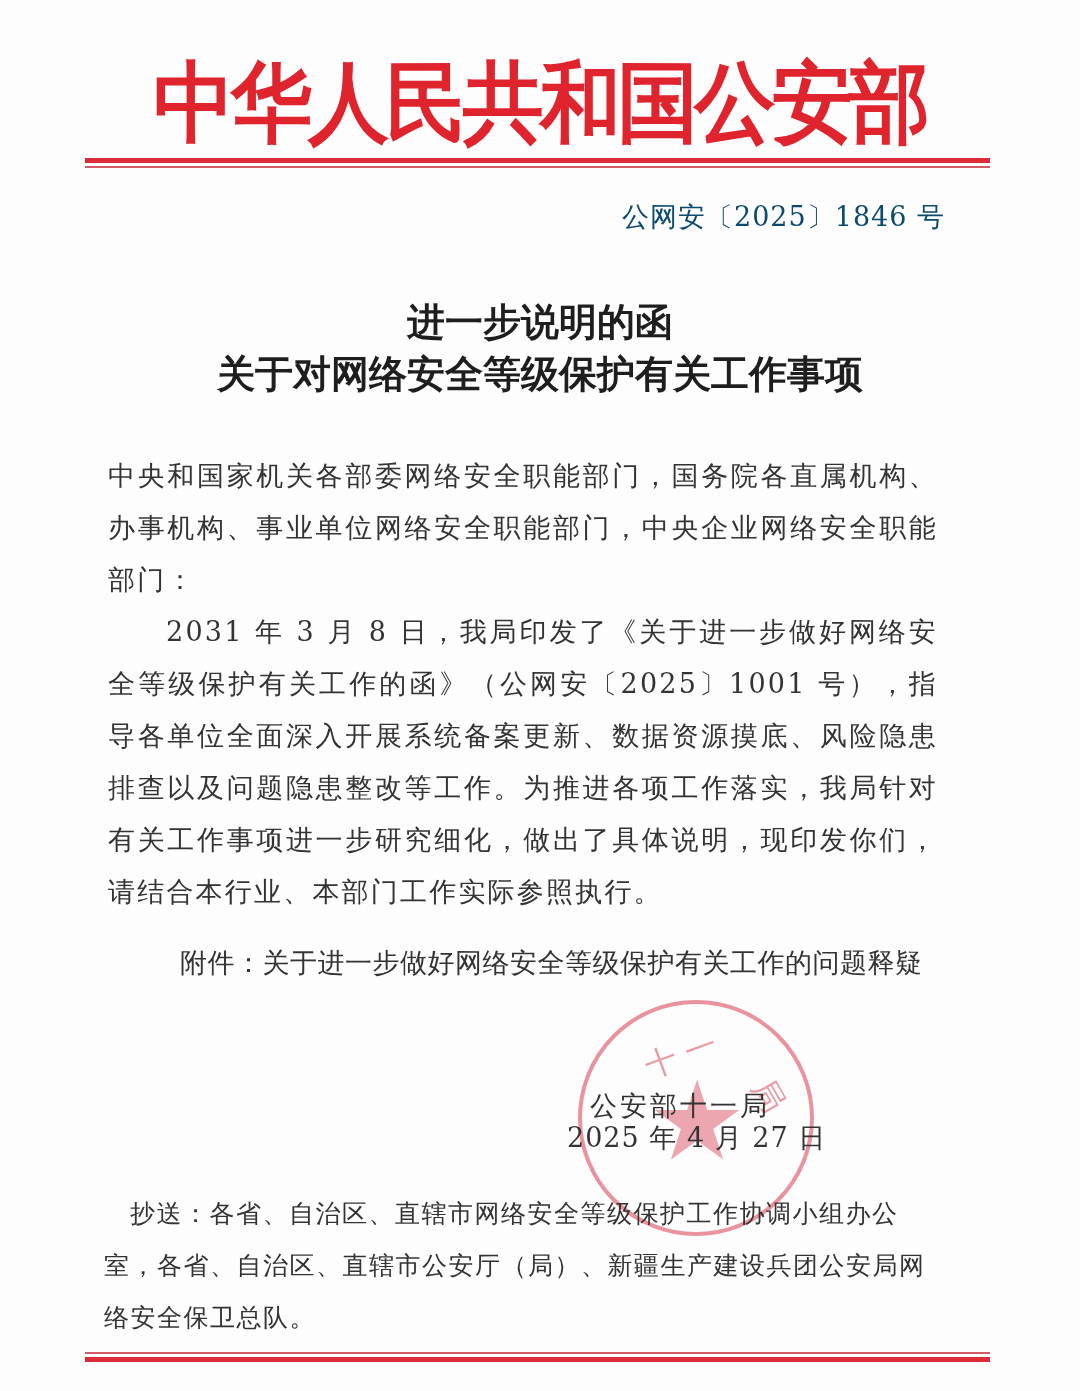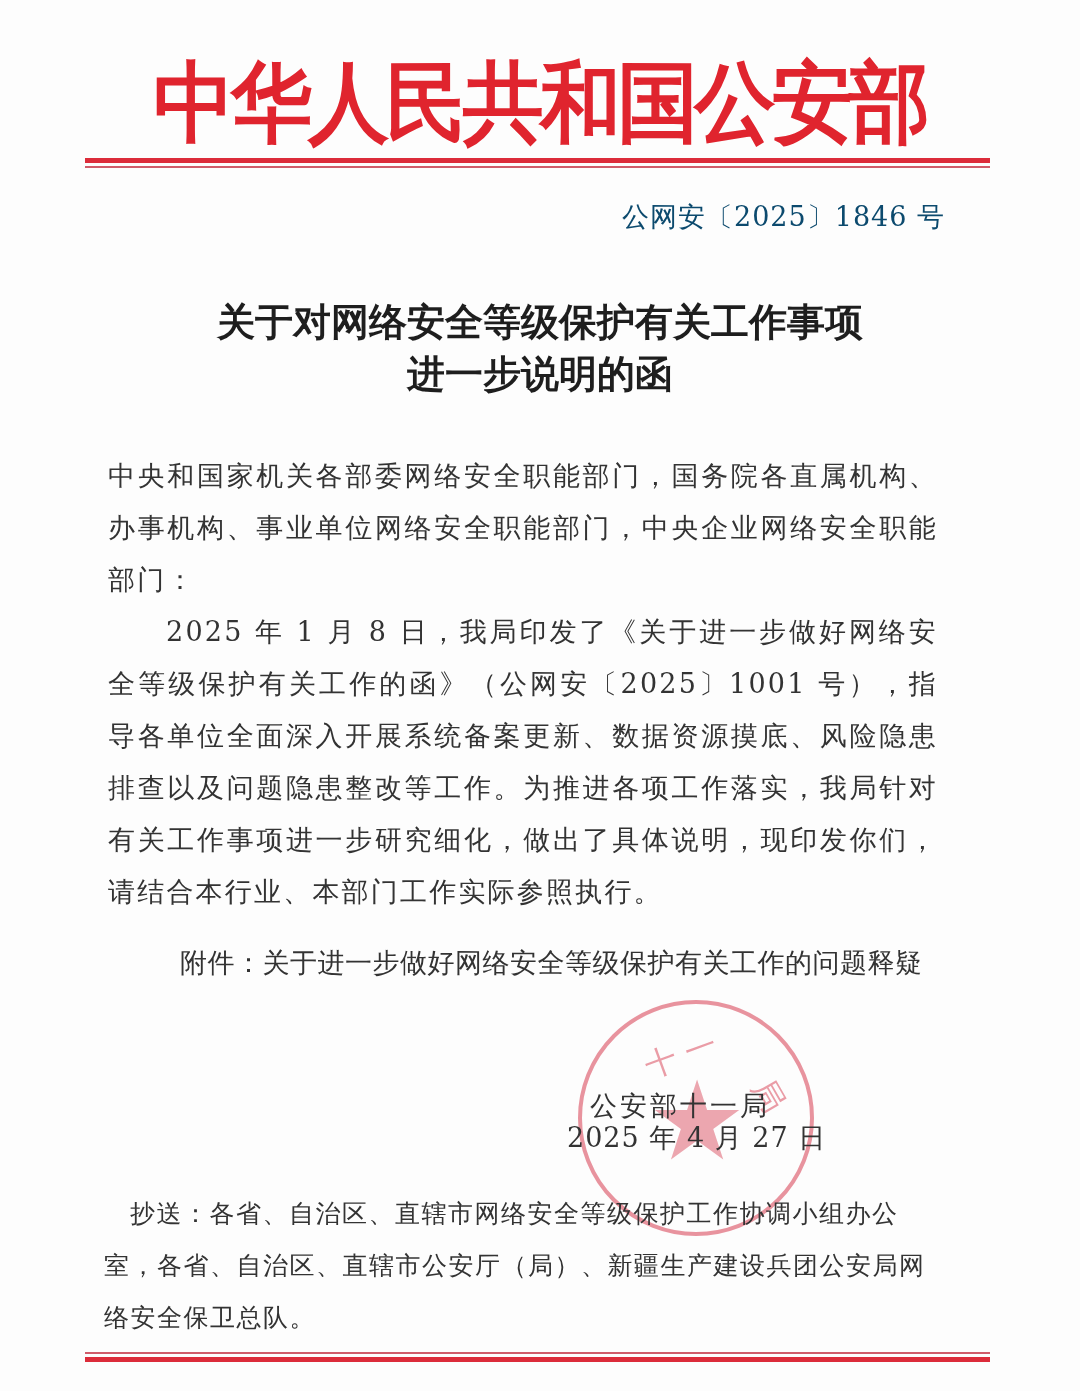--- a/index.html
+++ b/index.html
@@ -34,27 +34,27 @@
 <div class="masthead">中华人民共和国公安部</div>
 
 <div class="rule" style="top:158px;">
   <div class="thick"></div>
   <div class="thin"></div>
 </div>
 
 <div class="docno">公网安〔2025〕1846 号</div>
 
 <div class="title">
+  <div>进一步说明的函</div>
   <div>关于对网络安全等级保护有关工作事项</div>
-  <div>进一步说明的函</div>
 </div>
 
 <div class="para" style="top:450px;">中央和国家机关各部委网络安全职能部门，国务院各直属机构、办事机构、事业单位网络安全职能部门，中央企业网络安全职能部门：</div>
 
-<div class="para indent" style="top:606px;">2025 年 1 月 8 日，我局印发了《关于进一步做好网络安全等级保护有关工作的函》（公网安〔2025〕1001 号），指导各单位全面深入开展系统备案更新、数据资源摸底、风险隐患排查以及问题隐患整改等工作。为推进各项工作落实，我局针对有关工作事项进一步研究细化，做出了具体说明，现印发你们，请结合本行业、本部门工作实际参照执行。</div>
+<div class="para indent" style="top:606px;">2031 年 3 月 8 日，我局印发了《关于进一步做好网络安全等级保护有关工作的函》（公网安〔2025〕1001 号），指导各单位全面深入开展系统备案更新、数据资源摸底、风险隐患排查以及问题隐患整改等工作。为推进各项工作落实，我局针对有关工作事项进一步研究细化，做出了具体说明，现印发你们，请结合本行业、本部门工作实际参照执行。</div>
 
 <div class="attach">附件：关于进一步做好网络安全等级保护有关工作的问题释疑</div>
 
 <div class="seal">
   <div class="chars">
     <span style="position:absolute;left:62px;top:30px;transform:rotate(-20deg);">十 一</span>
     <span style="position:absolute;left:170px;top:70px;transform:rotate(60deg);">局</span>
   </div>
   <div class="star">★</div>
 </div>

